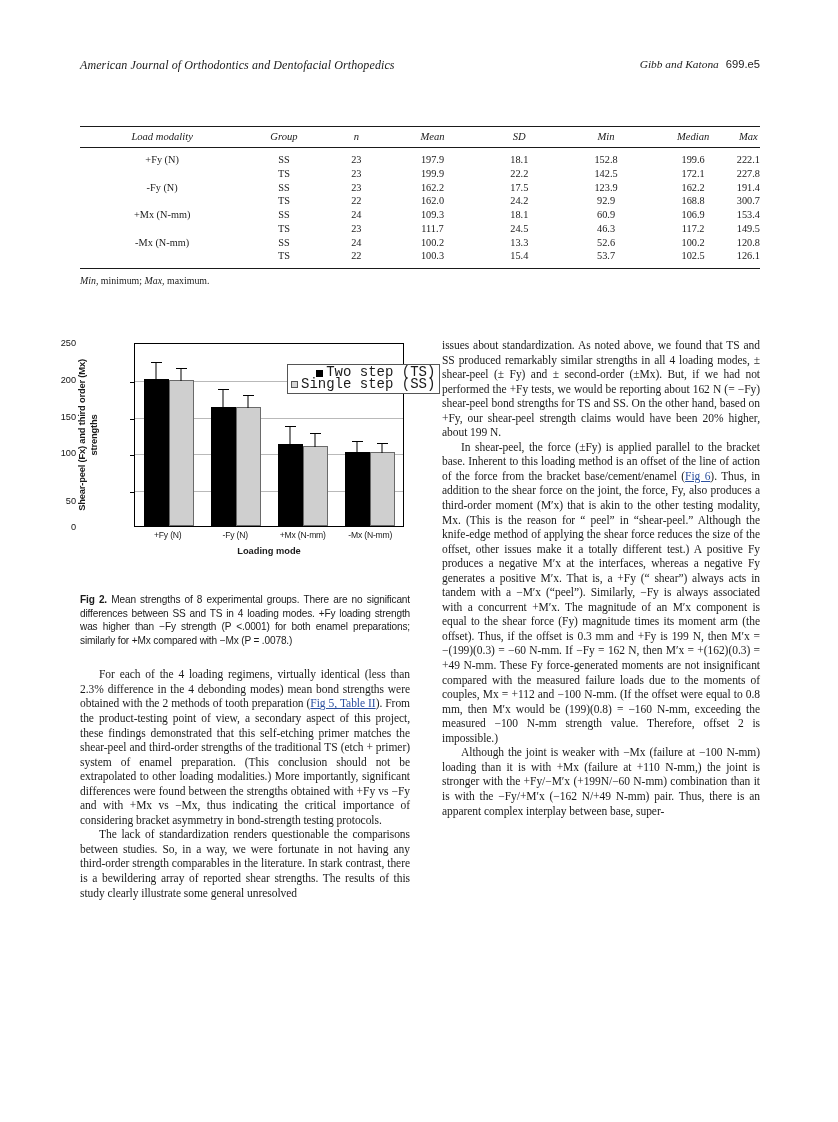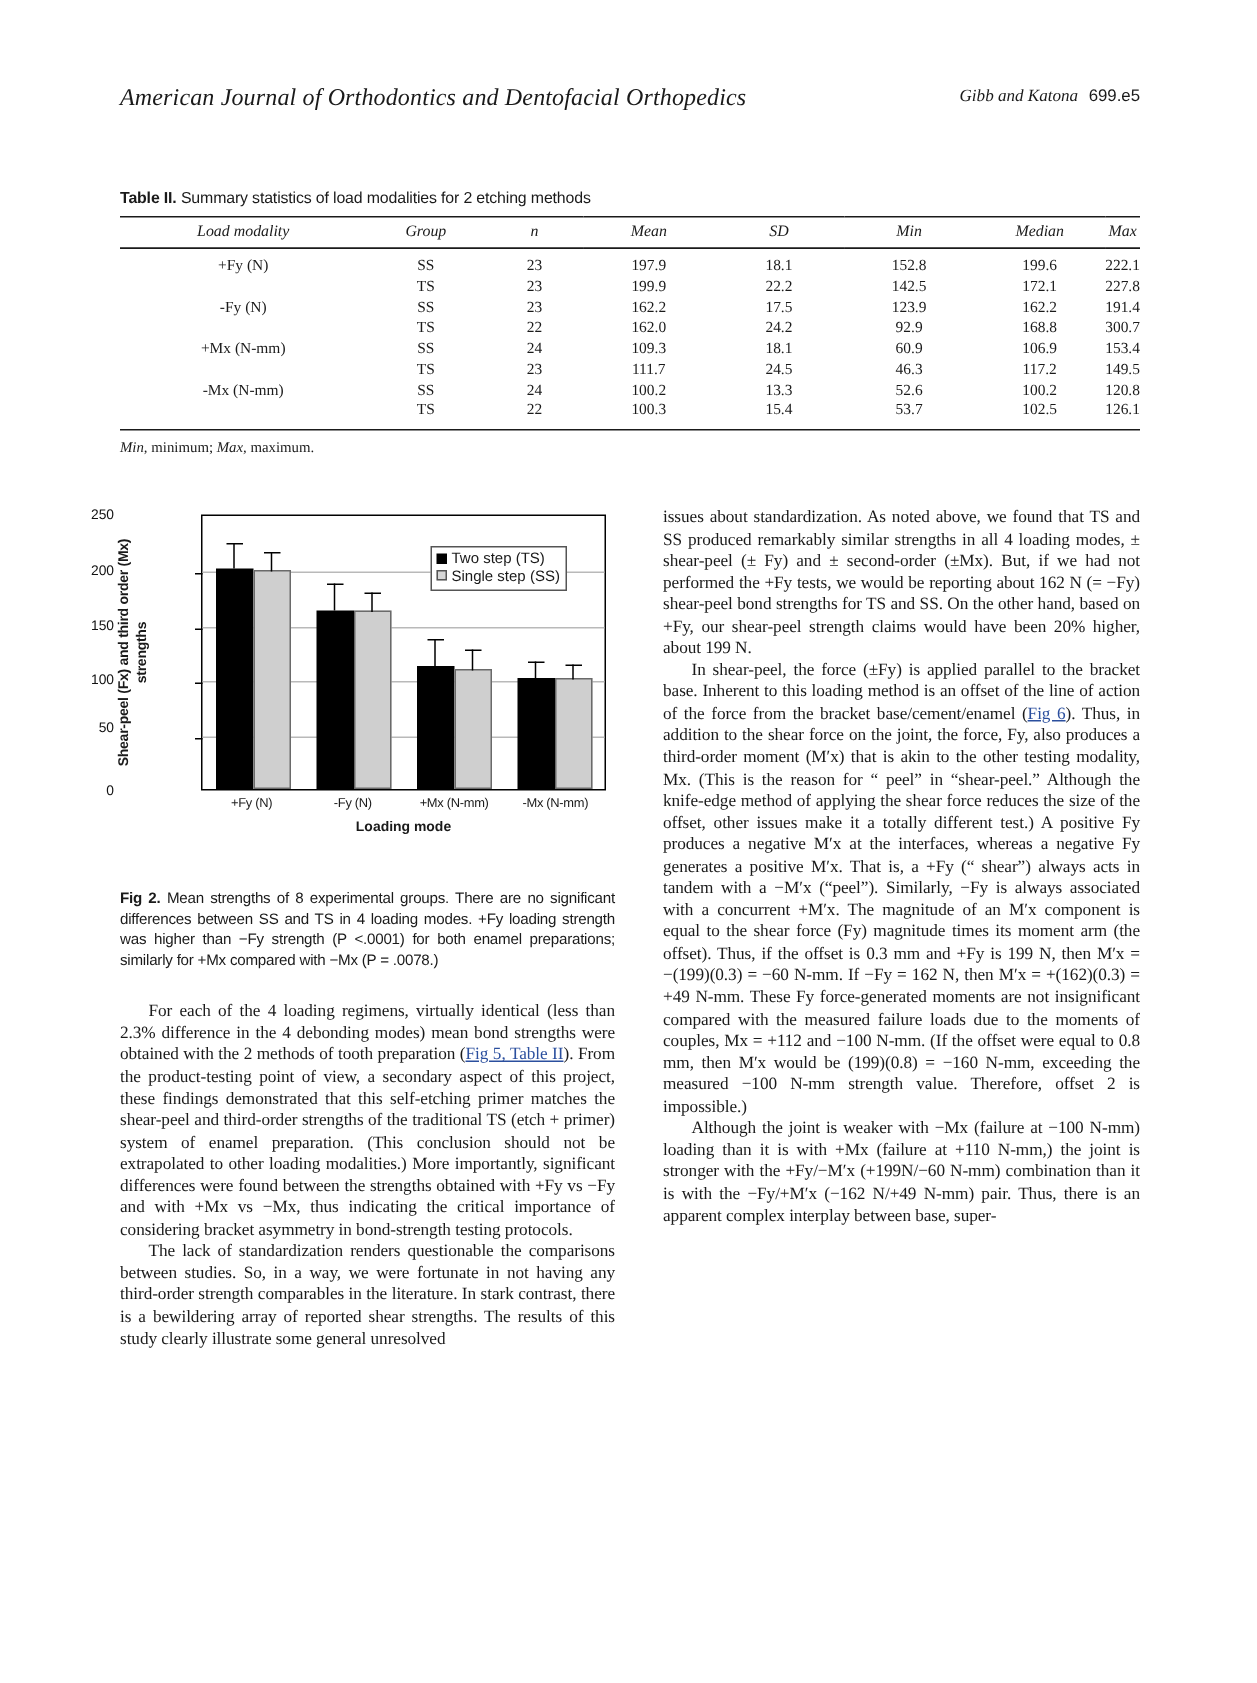--- a/index.html
+++ b/index.html
@@ -17,21 +17,21 @@
     width:838px;height:1122px;
     box-sizing:border-box;
     padding:58px 78px 0 80px;
   }
 
   
   .runhead{position:relative;height:46px;}
   .rh-left{
     font-family:"Liberation Serif", serif;
     font-style:italic;
-    font-size:16px;
+    font-size:12px;
     line-height:15.5px;
     letter-spacing:.1px;
   }
   .rh-right{
     position:absolute;right:0;top:0;
     font-size:11.4px;
     font-style:italic;
     white-space:nowrap;
   }
   .rh-right .pg{font-style:normal;font-weight:normal;font-family:"Liberation Sans",sans-serif;font-size:11.2px;margin-left:7px;}
@@ -196,24 +196,25 @@
     font-family:"Liberation Sans", sans-serif;
     font-size:9.3px;
     font-weight:bold;
   }
   .legend{
     position:absolute;
     left:152px;top:20px;
     border:1px solid #555;
     background:#fff;
     padding:2px 4px 3px 3px;
-    font-family:Liberation Sans, sans-serif;
-    font-size:10px;
+    font-family:Liberation Mono, monospace;
+    font-size:14px;
     line-height:11.5px;
     z-index:4;
+    text-align:right;
   }
   .legend div{white-space:nowrap;}
   .sw{
     display:inline-block;
     width:7px;height:7px;
     margin-right:3px;
     vertical-align:-.5px;
   }
   .sw.blk{background:#000;}
   .sw.gry{background:#d7d7d7;border:1px solid #555;box-sizing:border-box;}
@@ -250,24 +251,20 @@
   <div class="runhead">
     <div class="rh-left">
       <div>American Journal of Orthodontics and Dentofacial Orthopedics</div>
     </div>
     <div class="rh-right">
       <span>Gibb and Katona</span><span class="pg">699.e5</span>
     </div>
   </div>
 
   <div class="tbl-wrap">
-    <div class="tbl-title">
-      <b>Table II.</b>
-      <span>Summary statistics of load modalities for 2 etching methods</span>
-    </div>
     <table class="stats">
       <thead>
         <tr>
           <th class="col-mod">Load modality</th>
           <th class="col-grp">Group</th>
           <th class="col-n">n</th>
           <th class="col-num">Mean</th>
           <th class="col-num">SD</th>
           <th class="col-num">Min</th>
           <th class="col-num">Median</th>
@@ -370,21 +367,21 @@
       <div class="figbox">
         <div class="ylabel">
           <span>Shear-peel (Fx) and third order (Mx)</span><br>
           <span>strengths</span>
         </div>
 
         <div class="ytick" style="top:5px;">250</div>
         <div class="ytick" style="top:41.8px;">200</div>
         <div class="ytick" style="top:78.6px;">150</div>
         <div class="ytick" style="top:115.4px;">100</div>
-        <div class="ytick" style="top:147px;">50</div>
+        <div class="ytick" style="top:163px;">50</div>
         <div class="ytick" style="top:189px;">0</div>
 
         <div class="plot">
           <div class="gridline" style="top:36.8px;">
               <span class="ytickmark"></span>
             </div>
           <div class="gridline" style="top:73.6px;">
               <span class="ytickmark"></span>
             </div>
           <div class="gridline" style="top:110.4px;">

